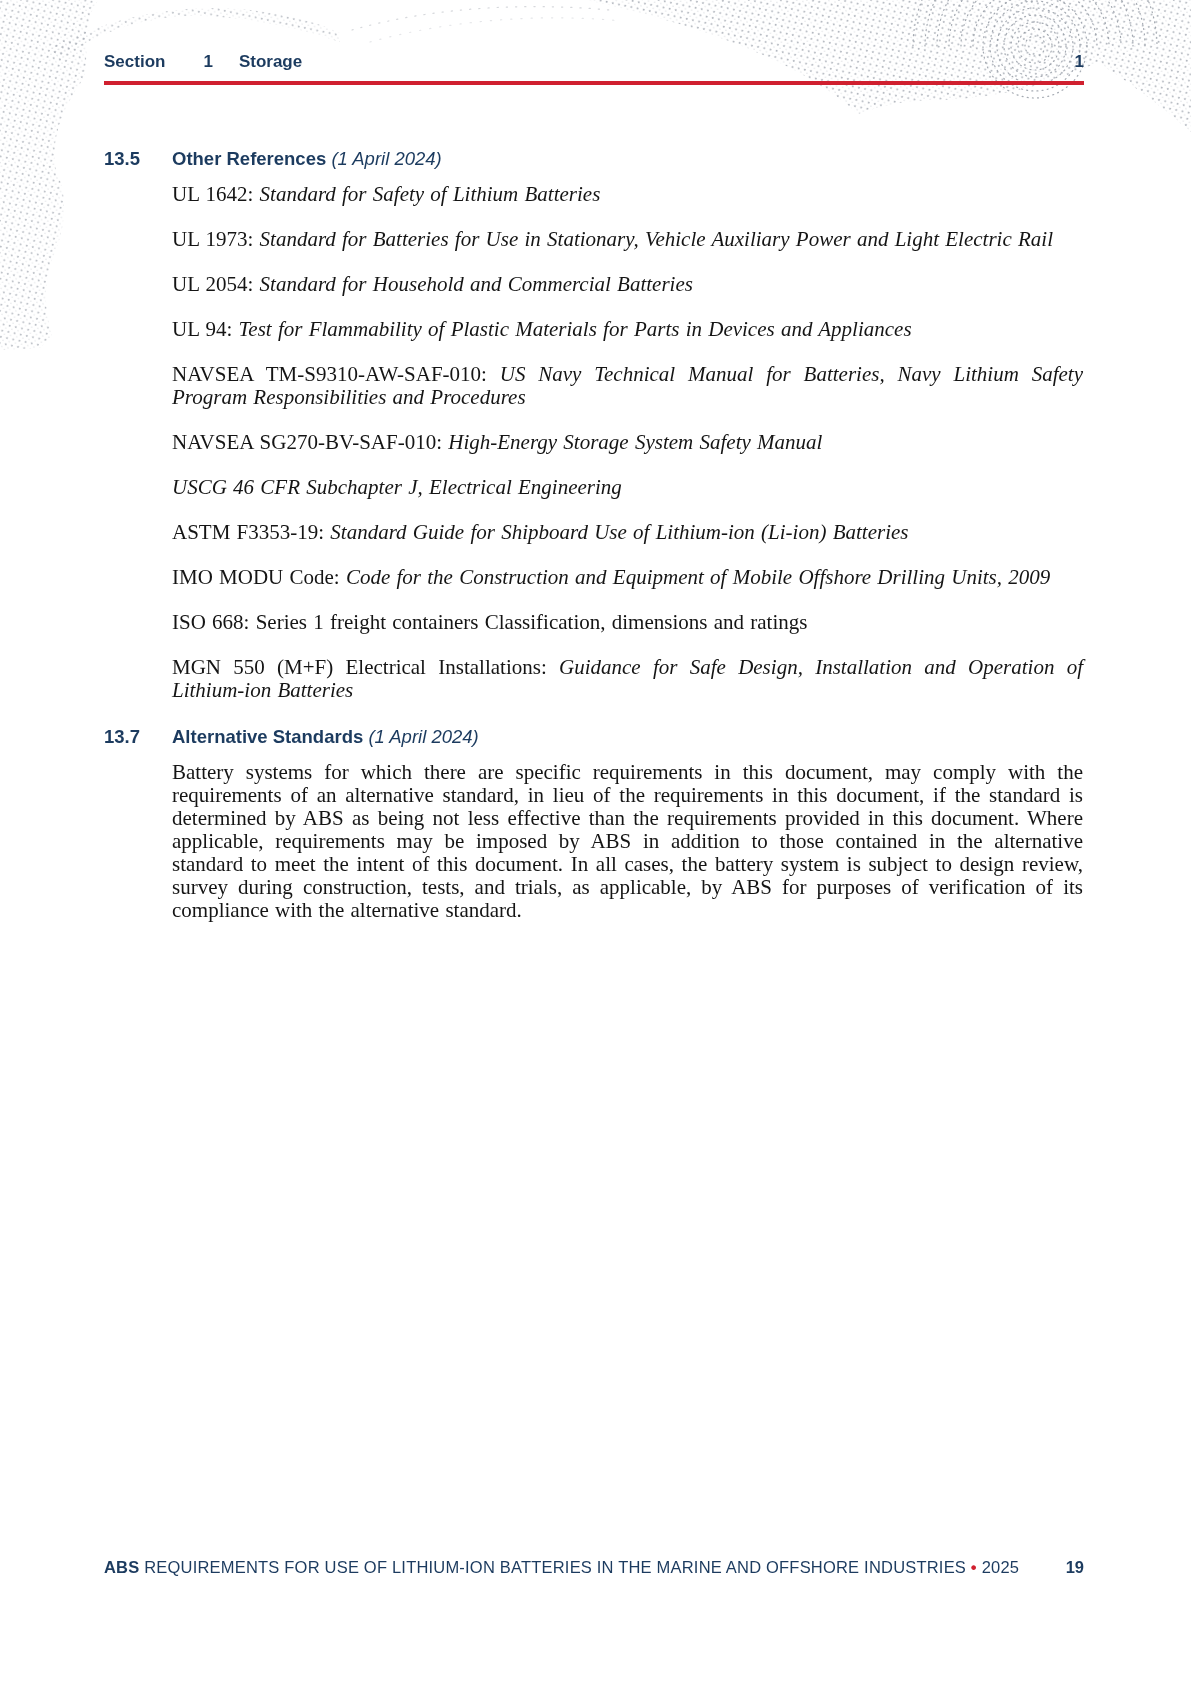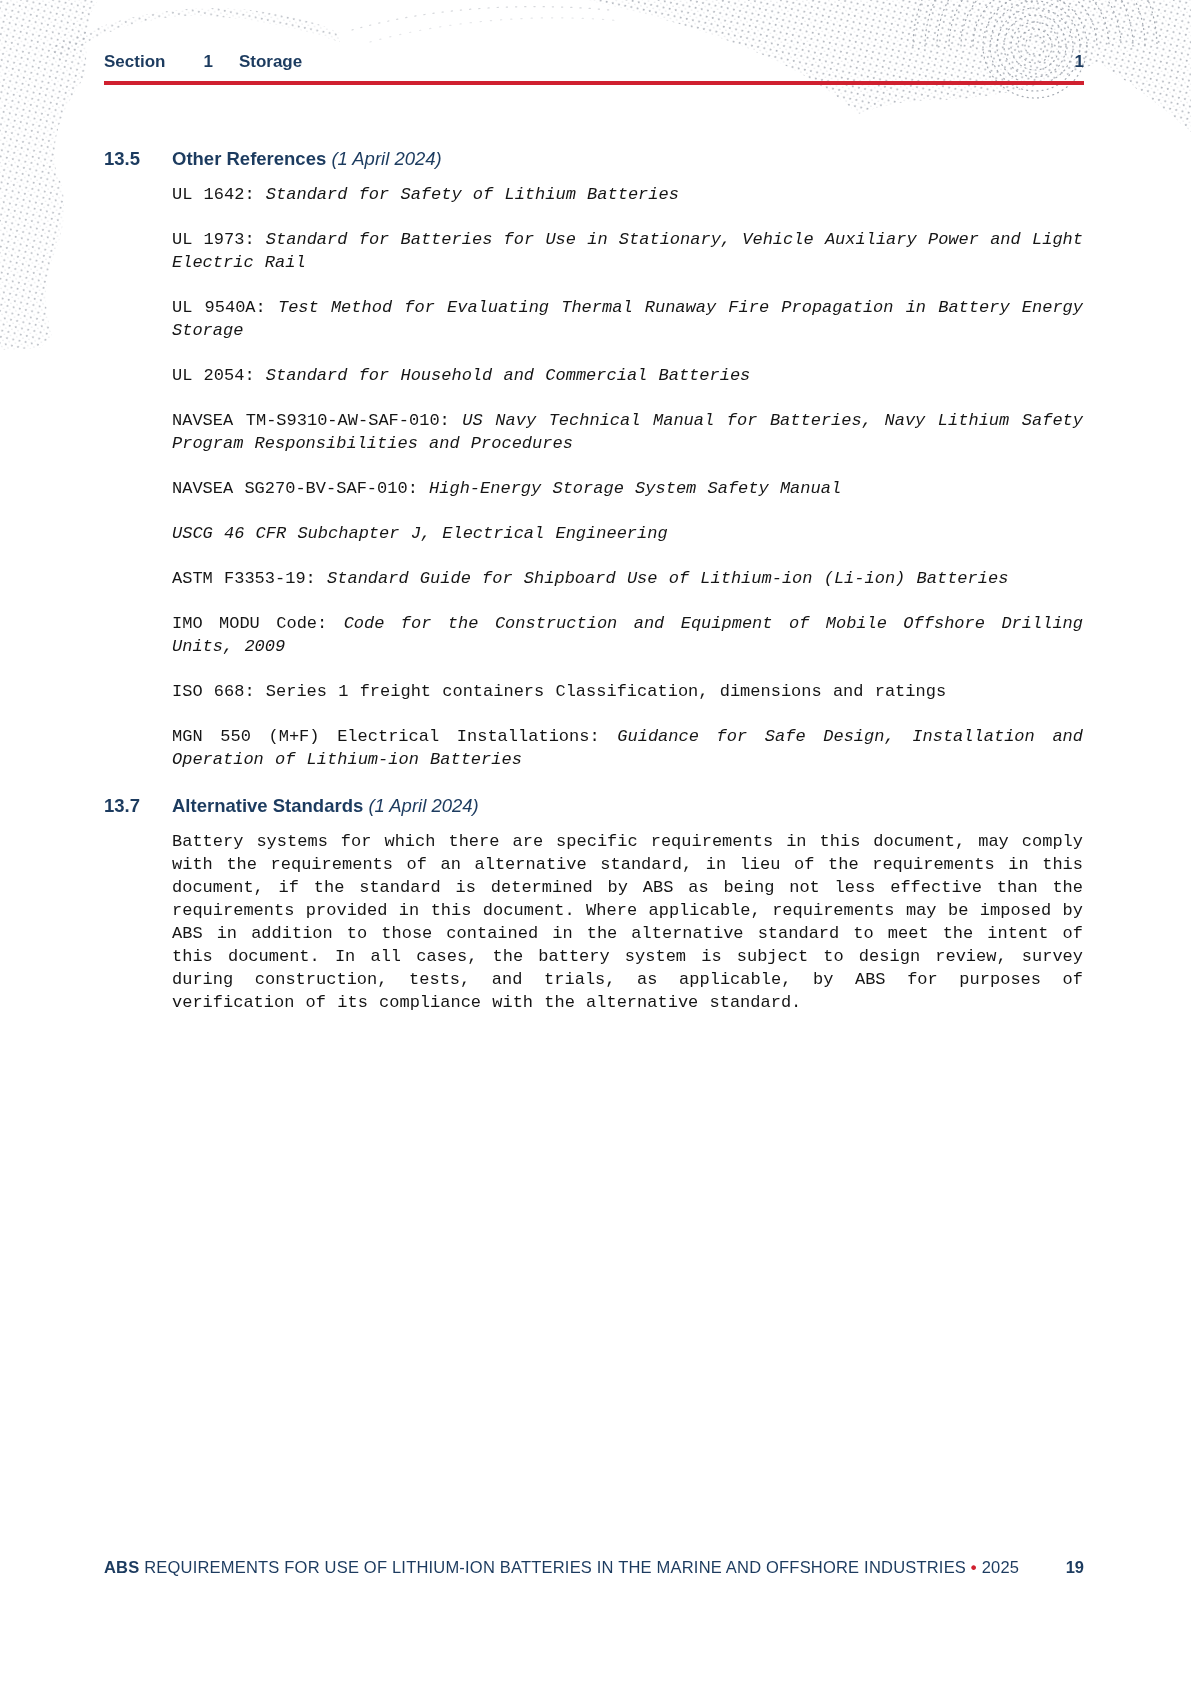--- a/index.html
+++ b/index.html
@@ -36,22 +36,22 @@
     position:relative;padding-left:68px;
     color:var(--navy);font-weight:700;font-size:18.5px;line-height:26px;
     margin:0 0 11px 0;
   }
   .section-heading .num{position:absolute;left:0;top:0;}
   .section-heading .date{font-style:italic;font-weight:400;}
   .heading-gap{margin-top:12px;}
 
   .ref,.bodytext{
     margin:0 0 22px 68px;width:911px;
-    font-family:Liberation Mono, monospace;
-    font-size:17px;line-height:23px;color:var(--ink);
+    font-family:Liberation Serif, serif;
+    font-size:21px;line-height:23px;color:var(--ink);
     text-align:justify;word-spacing:1px;
   }
   .ref .t-italic{font-style:italic;}
   .bodytext{margin-bottom:4px;}
 
   
   .page-footer{
     position:absolute;top:1555px;left:104px;width:980px;
     display:flex;align-items:flex-start;
     color:var(--navy);font-size:16.5px;line-height:25px;font-weight:400;
@@ -113,22 +113,22 @@
   <div class="content">
 
     <h2 class="section-heading">
       <span class="num">13.5</span>
       <span>Other References</span>
       <span class="date">(1 April 2024)</span>
     </h2>
 
     <p class="ref"><span>UL 1642: </span><span class="t-italic">Standard for Safety of Lithium Batteries</span></p>
     <p class="ref"><span>UL 1973: </span><span class="t-italic">Standard for Batteries for Use in Stationary, Vehicle Auxiliary Power and Light Electric Rail</span></p>
-    <p class="ref"><span>UL 9540A: </span><span class="t-italic">Test Method for Evaluating Thermal Runaway Fire Propagation in Battery Energy Storage</span></p>
     <p class="ref"><span>UL 2054: </span><span class="t-italic">Standard for Household and Commercial Batteries</span></p>
+    <p class="ref"><span>UL 94: </span><span class="t-italic">Test for Flammability of Plastic Materials for Parts in Devices and Appliances</span></p>
     <p class="ref"><span>NAVSEA TM-S9310-AW-SAF-010: </span><span class="t-italic">US Navy Technical Manual for Batteries, Navy Lithium Safety Program Responsibilities and Procedures</span></p>
     <p class="ref"><span>NAVSEA SG270-BV-SAF-010: </span><span class="t-italic">High-Energy Storage System Safety Manual</span></p>
     <p class="ref"><span></span><span class="t-italic">USCG 46 CFR Subchapter J, Electrical Engineering</span></p>
     <p class="ref"><span>ASTM F3353-19: </span><span class="t-italic">Standard Guide for Shipboard Use of Lithium-ion (Li-ion) Batteries</span></p>
     <p class="ref"><span>IMO MODU Code: </span><span class="t-italic">Code for the Construction and Equipment of Mobile Offshore Drilling Units, 2009</span></p>
     <p class="ref"><span>ISO 668: Series 1 freight containers Classification, dimensions and ratings</span><span class="t-italic"></span></p>
     <p class="ref"><span>MGN 550 (M+F) Electrical Installations: </span><span class="t-italic">Guidance for Safe Design, Installation and Operation of Lithium-ion Batteries</span></p>
 
     <h2 class="section-heading heading-gap">
       <span class="num">13.7</span>

